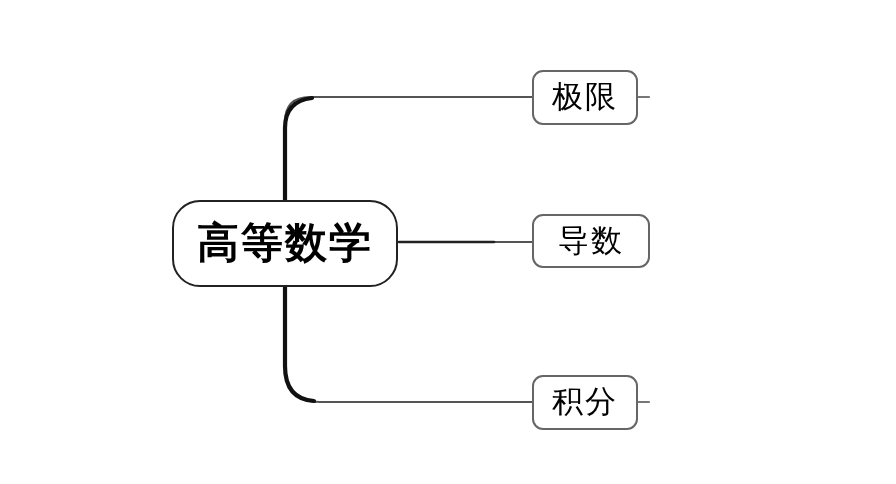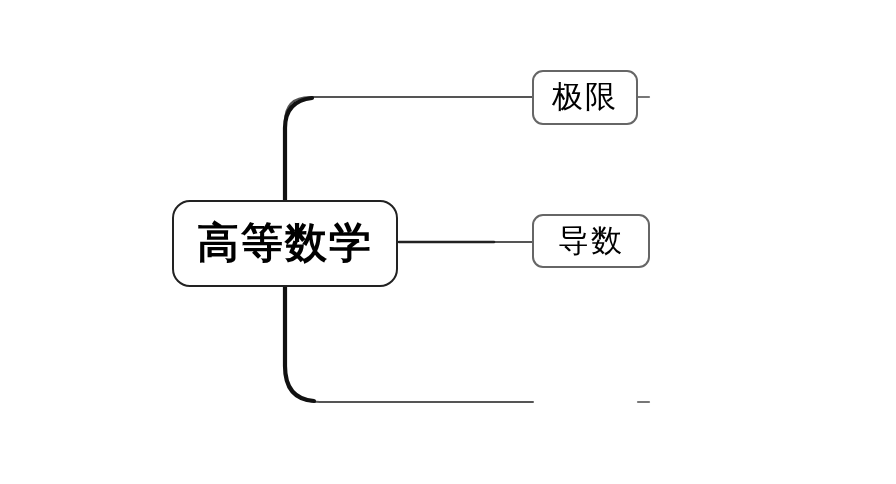--- a/index.html
+++ b/index.html
@@ -47,21 +47,21 @@
     display: flex;
     align-items: center;
     justify-content: center;
     background: #ffffff;
     box-sizing: border-box;
     cursor: default;
     color: #000000;
   }
   .node.root {
     border: 2.5px solid #222222;
-    border-radius: 18px;
+    border-radius: 28px;
     font-size: 42px;
     font-weight: 600;
     letter-spacing: 2px;
   }
   .node.child {
     border: 2px solid #666666;
     border-radius: 11px;
     font-size: 31px;
     font-weight: 400;
     letter-spacing: 2px;
@@ -98,14 +98,17 @@
   </div>
 
   <div class="node child" style="left:532px; top:70px; width:106px; height:55px;">
     <span class="label">极限</span>
   </div>
 
   <div class="node child" style="left:532px; top:214px; width:118px; height:54px;">
     <span class="label">导数</span>
   </div>
 
+  <div class="node child" style="left:532px; top:375px; width:106px; height:55px;">
+    <span class="label">积分</span>
+  </div>
 
 </div>
 
 </body></html>

